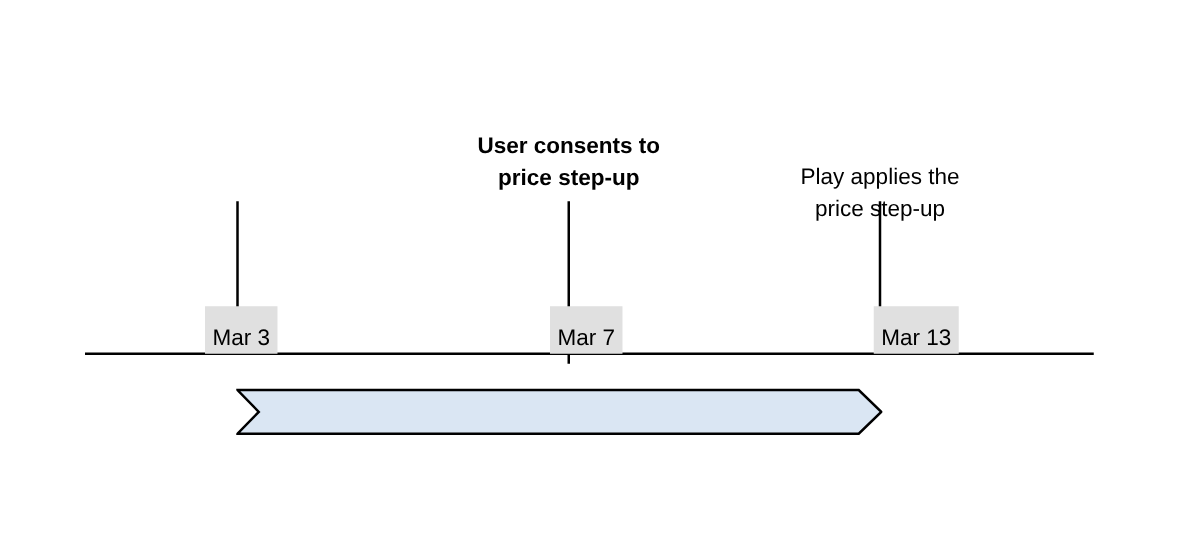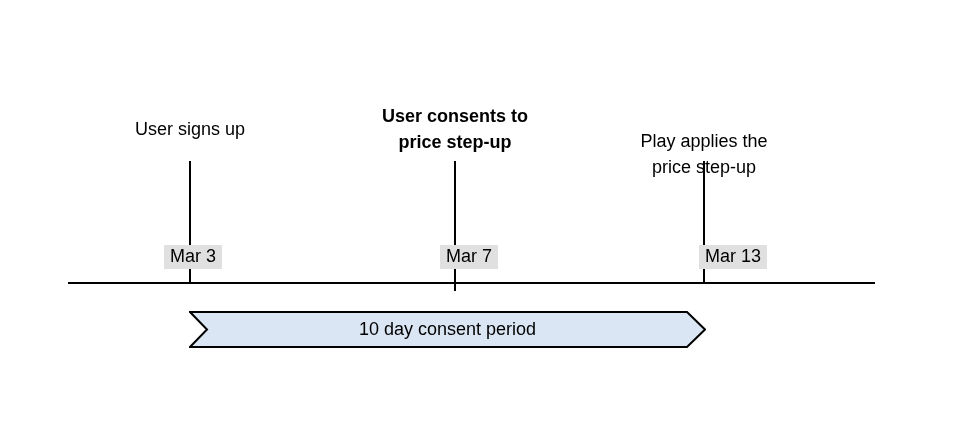--- a/index.html
+++ b/index.html
@@ -46,21 +46,21 @@
     width: 807px;
     height: 2px;
     background: #000000;
   }
 
   .date-badge {
     position: absolute;
     top: 245px;
     transform: translateX(-50%);
     background: #e0e0e0;
-    padding: 1px 6px 2px 6px;
+    padding: 15px 6px 2px 6px;
     font-size: 18px;
     line-height: 21px;
     white-space: nowrap;
   }
   #date0 { left: 193px; }
   #date1 { left: 457px; margin-left: 12px; }
   #date2 { left: 733px; }
 
   #period-banner-svg {
     position: absolute;
@@ -80,34 +80,32 @@
     justify-content: center;
     font-size: 18px;
     color: #000000;
   }
 </style>
 </head>
 <body>
 
 <div id="canvas">
 
-  <div class="event-label" id="ev0-label">User signs up</div>
   <div class="event-label" id="ev1-label">User consents to
 price step-up</div>
   <div class="event-label" id="ev2-label">Play applies the
 price step-up</div>
 
   <div class="tick" id="tick0"></div>
   <div class="tick" id="tick1"></div>
   <div class="tick" id="tick2"></div>
 
   <div id="axis"></div>
 
   <div class="date-badge" id="date0">Mar 3</div>
   <div class="date-badge" id="date1">Mar 7</div>
   <div class="date-badge" id="date2">Mar 13</div>
 
   <svg id="period-banner-svg" viewBox="0 0 517 39" aria-hidden="true">
     <polygon points="1,2 498,2 516,19.5 498,37 1,37 18,19.5" fill="#dae6f3" stroke="#000000" stroke-width="2" stroke-linejoin="miter"></polygon>
   </svg>
-  <div id="period-banner-label">10 day consent period</div>
 
 </div>
 
 </body></html>

